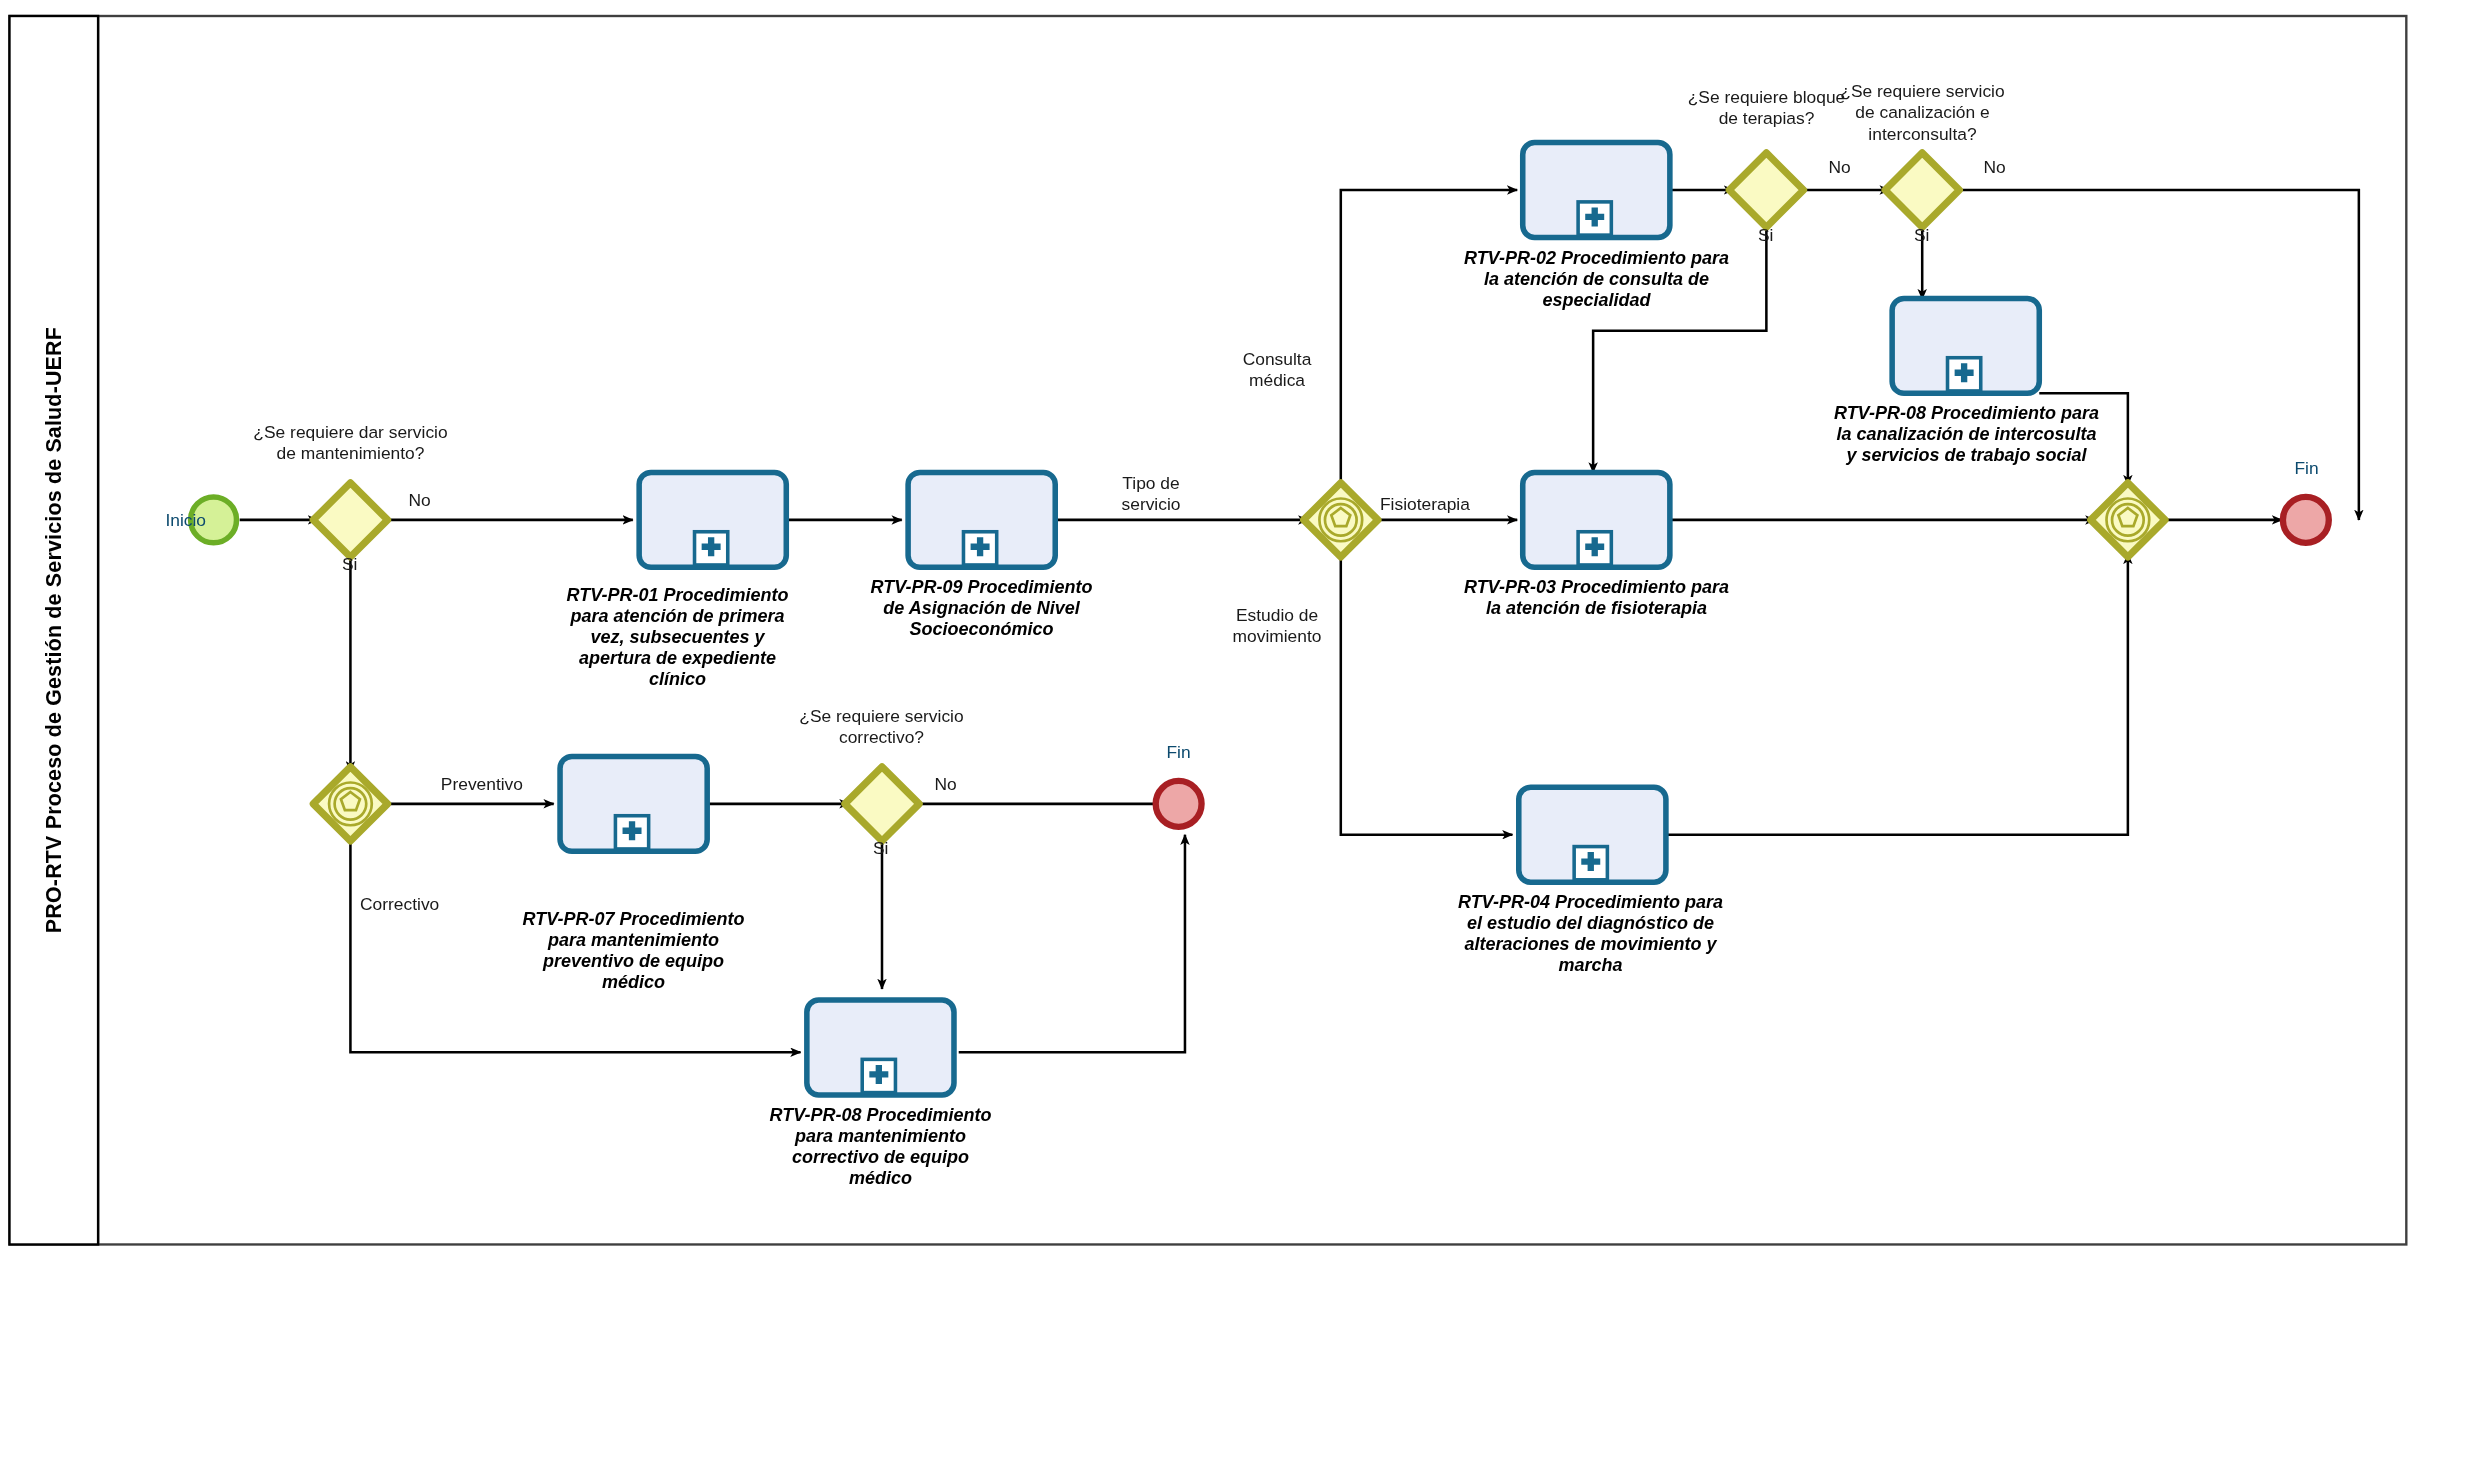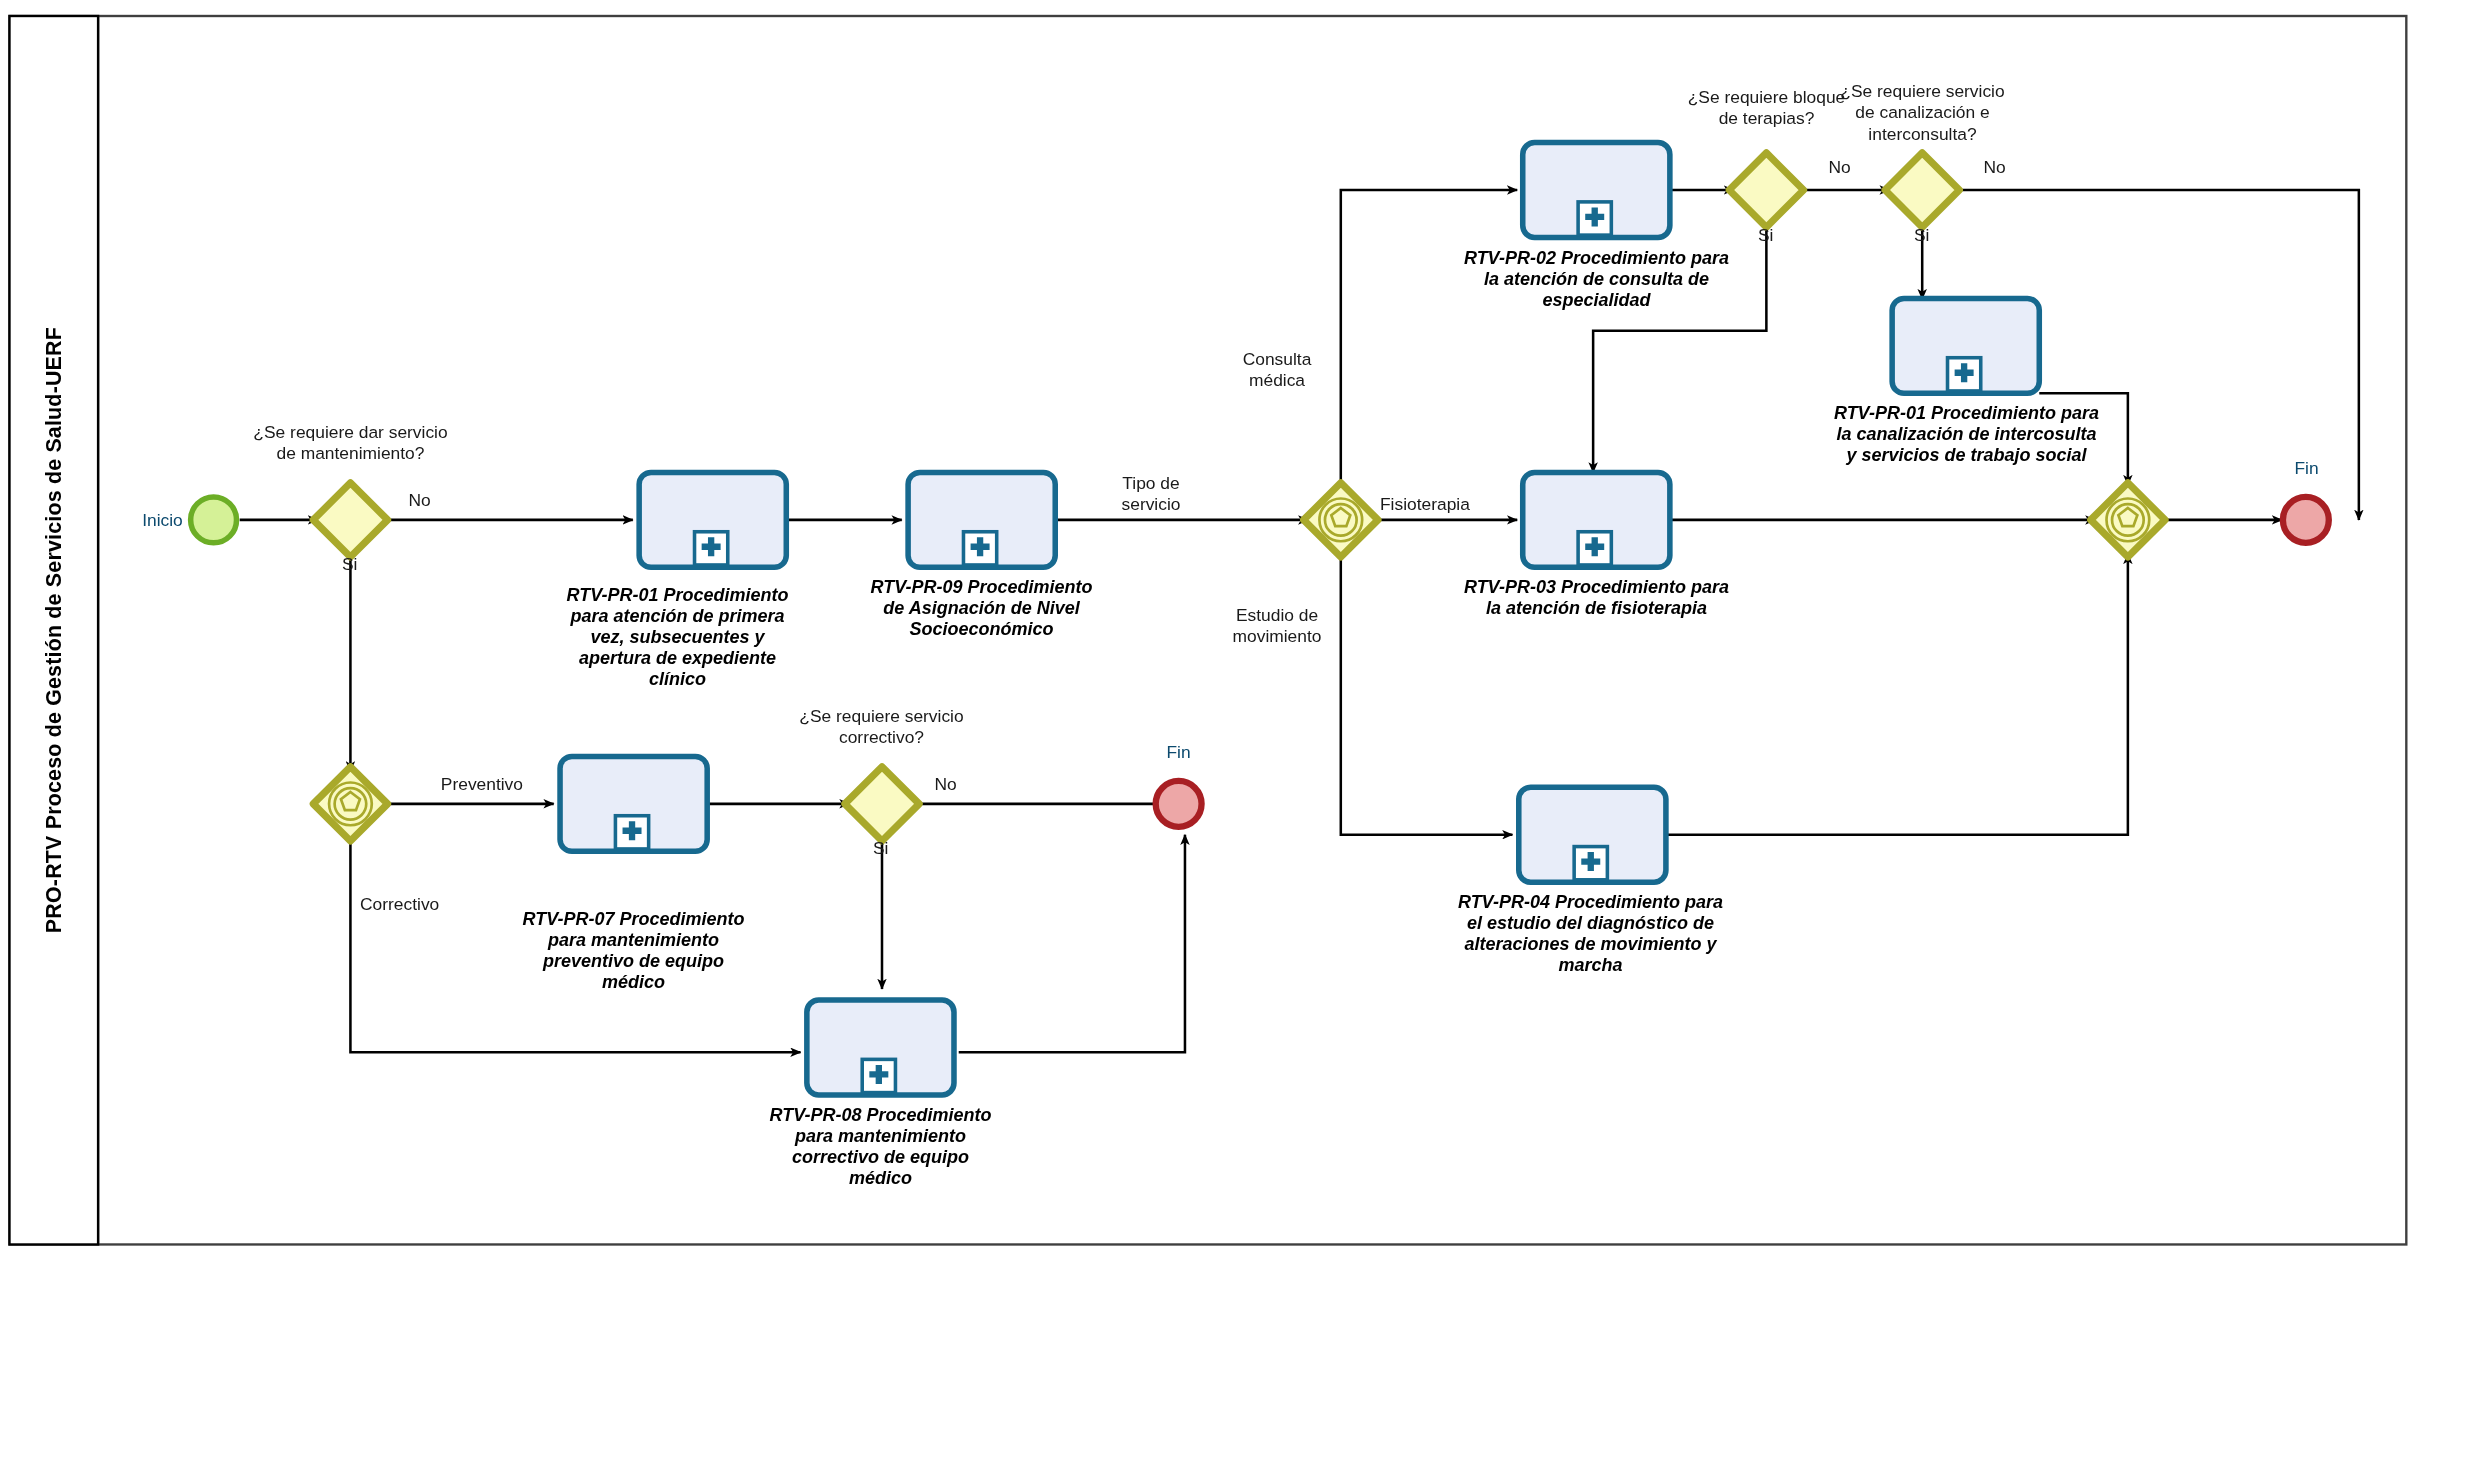--- a/index.html
+++ b/index.html
@@ -201,21 +201,21 @@
       <rect x="1920" y="995" width="186" height="120" rx="15" ry="15" fill="#e8edf9" stroke="#17698f" stroke-width="7"></rect>
       <rect x="1990" y="1070" width="42" height="42" fill="#ffffff" stroke="#17698f" stroke-width="4.5"></rect>
       <path d="M2007,1077 h8 v8 h8 v8 h-8 v8 h-8 v-8 h-8 v-8 h8 z" fill="#17698f"></path>
     </g>
   </svg>
 
   <div id="lane-title-box">
     <span class="lane-label-text">PRO-RTV Proceso de Gestión de Servicios de Salud-UERF</span>
   </div>
 
-  <div class="ev-lbl" style="left:119px;top:510px;width:87px;">Inicio</div>
+  <div class="ev-lbl" style="left:119px;top:510px;width:87px;text-align:right;">Inicio</div>
   <div class="ev-lbl" style="left:1131px;top:742px;width:95px;">Fin</div>
   <div class="ev-lbl" style="left:2259px;top:458px;width:95px;">Fin</div>
 
   <div class="lbl" style="left:232px;top:422px;width:237px;">¿Se requiere dar servicio
 de mantenimiento?</div>
   <div class="lbl" style="left:763px;top:706px;width:237px;">¿Se requiere servicio
 correctivo?</div>
   <div class="lbl" style="left:1648px;top:87px;width:237px;">¿Se requiere bloque
 de terapias?</div>
   <div class="lbl" style="left:1808px;top:81px;width:229px;">¿Se requiere servicio
@@ -234,21 +234,21 @@
 para mantenimiento
 preventivo de equipo
 médico</div>
   <div class="task-name" style="left:750px;top:1105px;width:261px;">RTV-PR-08 Procedimiento
 para mantenimiento
 correctivo de equipo
 médico</div>
   <div class="task-name" style="left:1454px;top:248px;width:285px;">RTV-PR-02 Procedimiento para
 la atención de consulta de
 especialidad</div>
-  <div class="task-name" style="left:1820px;top:403px;width:293px;">RTV-PR-01 Procedimiento para
+  <div class="task-name" style="left:1820px;top:403px;width:293px;">RTV-PR-08 Procedimiento para
 la canalización de intercosulta
 y servicios de trabajo social</div>
   <div class="task-name" style="left:1454px;top:577px;width:285px;">RTV-PR-03 Procedimiento para
 la atención de fisioterapia</div>
   <div class="task-name" style="left:1444px;top:892px;width:293px;">RTV-PR-04 Procedimiento para
 el estudio del diagnóstico de
 alteraciones de movimiento y
 marcha</div>
 
   <div class="lbl flow" style="left:396px;top:490px;width:47px;">No</div>

